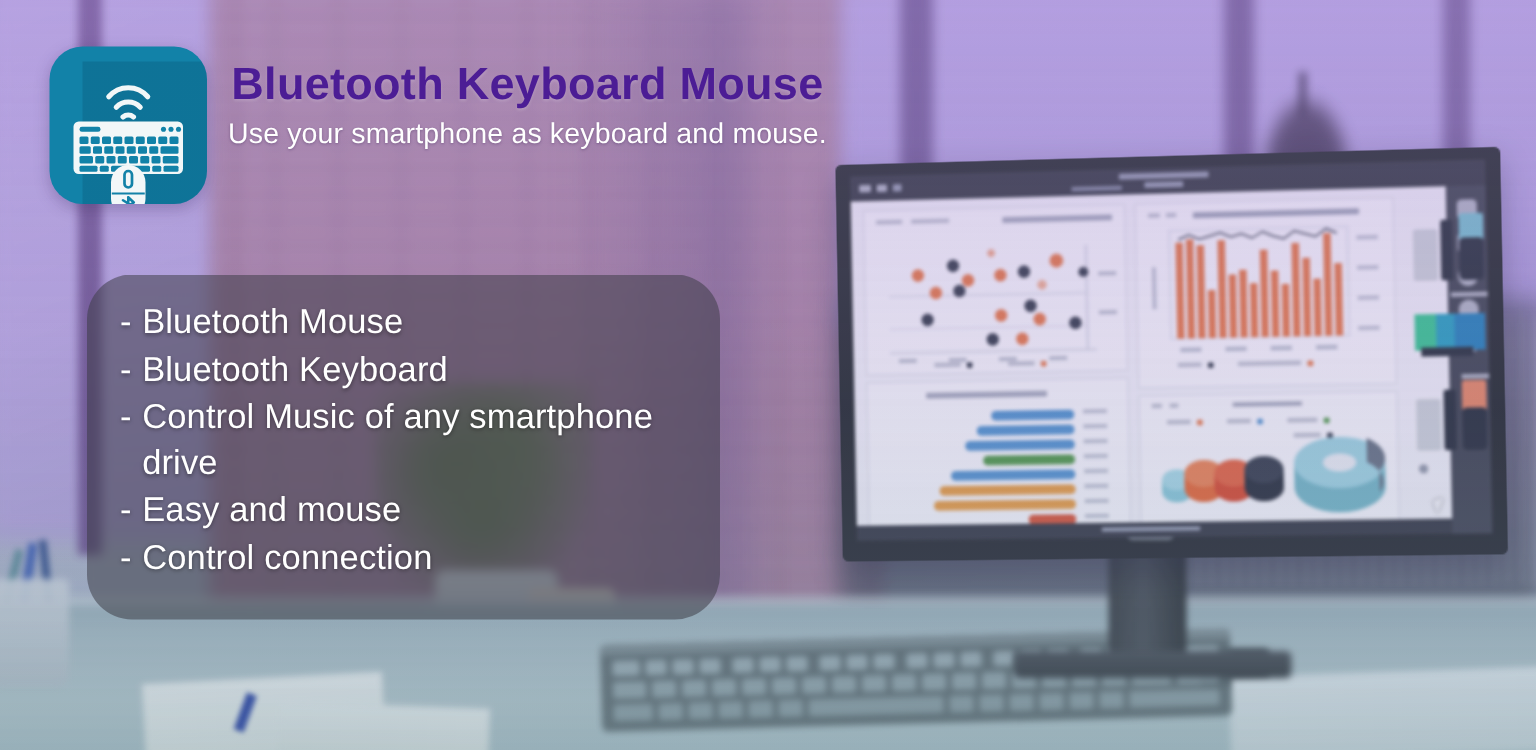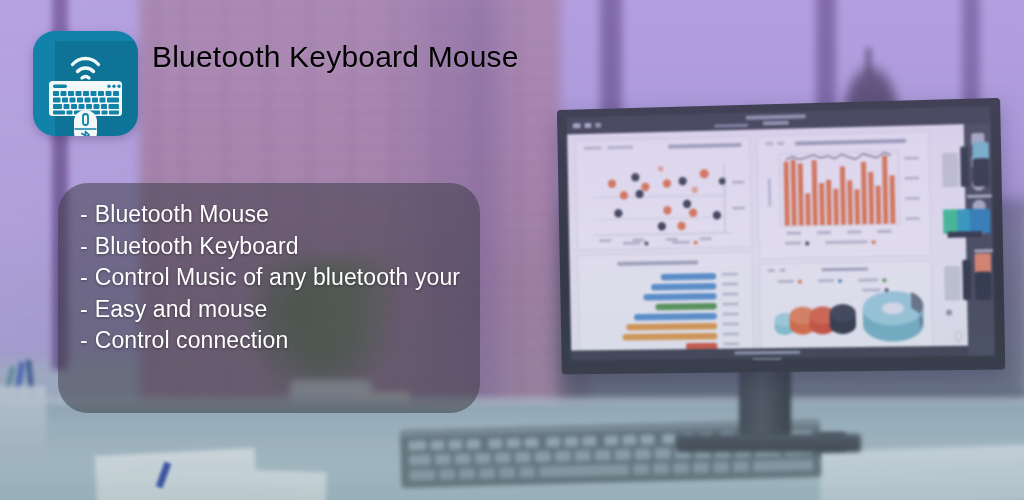--- a/index.html
+++ b/index.html
@@ -248,22 +248,22 @@
   }
   .icon-longshadow{
     position:absolute; left:22px; top:10px; width:200px; height:200px;
     background:linear-gradient(135deg, rgba(0,60,90,.22) 0%, rgba(0,60,90,.20) 60%, rgba(0,60,90,0) 61%);
     transform:rotate(0deg);
   }
   .icon-art{ position:absolute; inset:0; }
 
   .title-block{ position:absolute; left:152px; top:38px; }
   .app-title{
-    font-size:30px; font-weight:normal; letter-spacing:.2px;
-    color:#000000;
+    font-size:30px; font-weight:bold; letter-spacing:.2px;
+    color:#4c1d95;
     line-height:1.25;
     text-shadow:0 1px 2px rgba(255,255,255,.16);
     text-align:center;
   }
   .app-subtitle{
     margin-top:3px;
     font-size:19px; color:#ffffff; font-weight:normal; letter-spacing:.1px;
     text-shadow:0 1px 2px rgba(40,20,70,.35);
   }
 
@@ -694,35 +694,36 @@
           <line x1="41.5" y1="98" x2="63.5" y2="98" stroke="#1282a8" stroke-width="1.4"></line>
           <g fill="none" stroke="#1282a8" stroke-width="1.7" stroke-linecap="round" stroke-linejoin="round">
             <path d="M52.5,100.5 L52.5,110.5 L56.2,107 L49,102.5 M49,108.5 L56.2,104 L52.5,100.5"></path>
           </g>
         </g>
       </svg>
     </div>
 
     <div class="title-block">
       <div class="app-title">Bluetooth Keyboard Mouse</div>
+      <div class="app-subtitle">Use your smartphone as keyboard and mouse.</div>
     </div>
 
     <div class="feature-panel">
       <ul class="feature-list">
         <li>
           <span class="feature-dash">-</span>
           <span class="feature-text">Bluetooth Mouse</span>
         </li>
         <li>
           <span class="feature-dash">-</span>
           <span class="feature-text">Bluetooth Keyboard</span>
         </li>
         <li>
           <span class="feature-dash">-</span>
-          <span class="feature-text">Control Music of any bluetooth your</span>
+          <span class="feature-text">Control Music of any smartphone drive</span>
         </li>
         <li>
           <span class="feature-dash">-</span>
           <span class="feature-text">Easy and mouse</span>
         </li>
         <li>
           <span class="feature-dash">-</span>
           <span class="feature-text">Control connection</span>
         </li>
       </ul>

